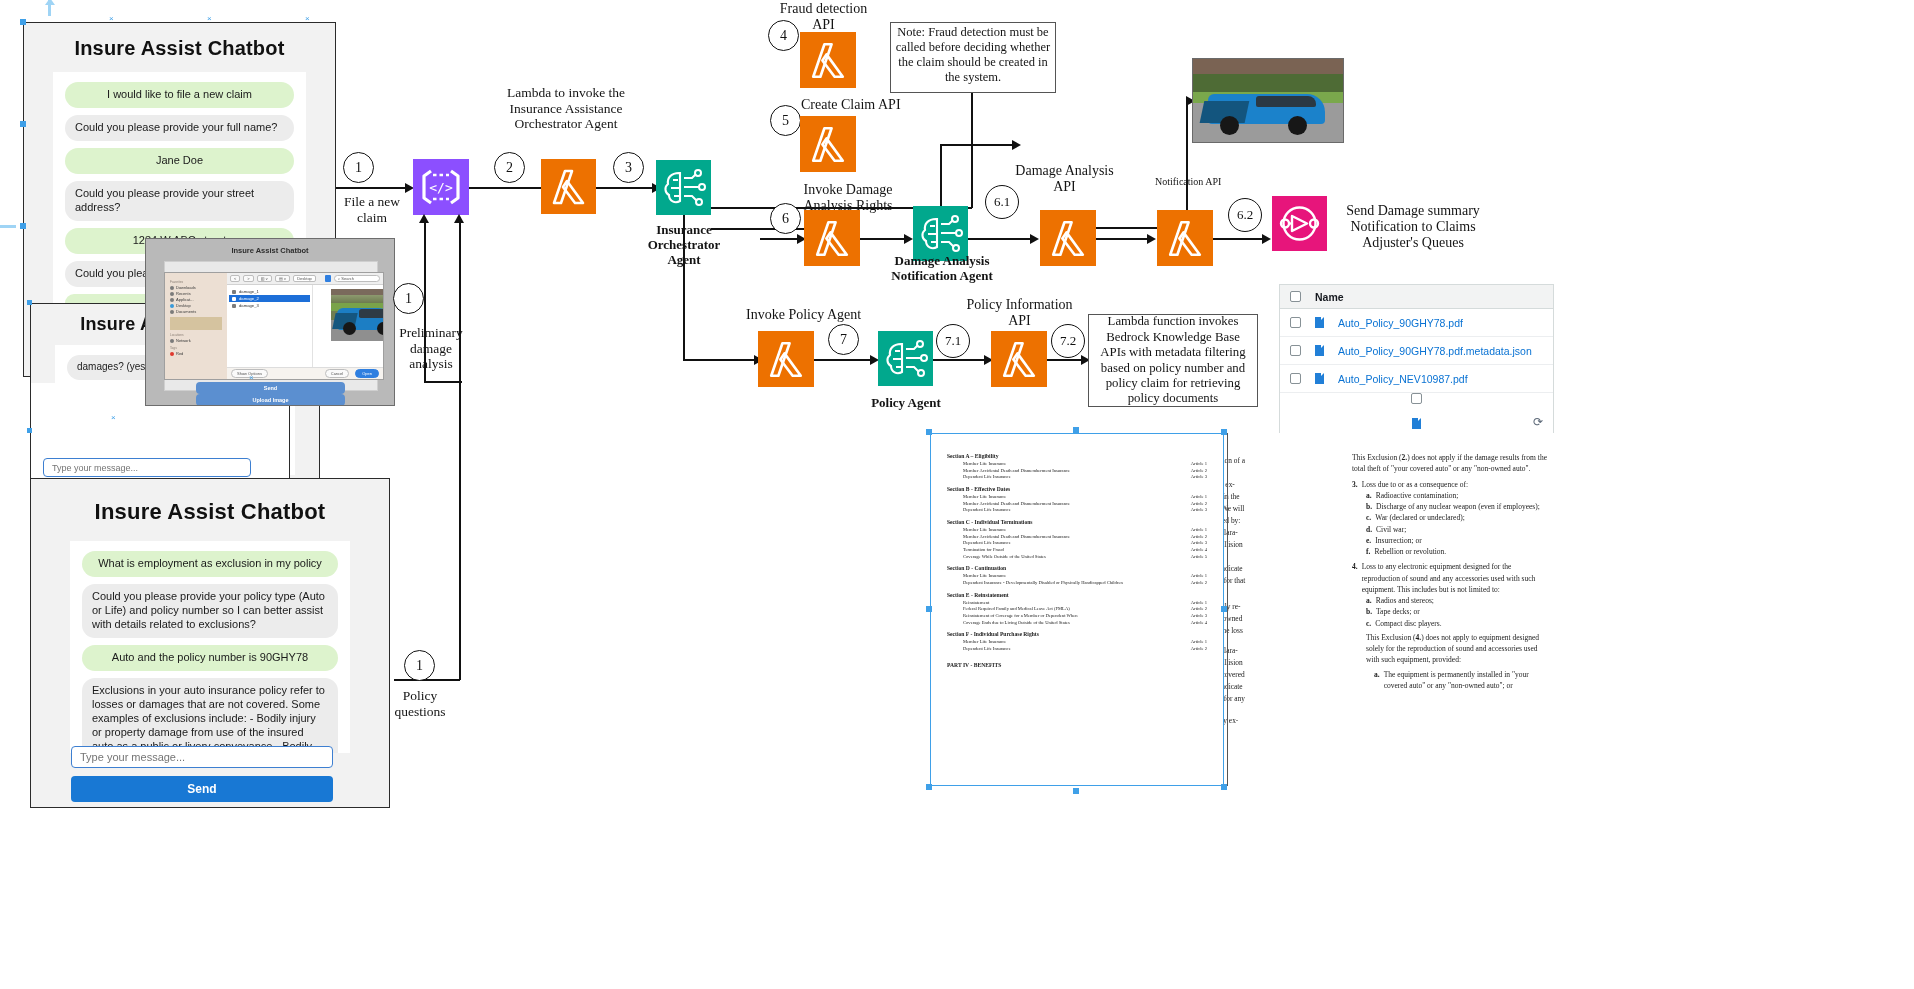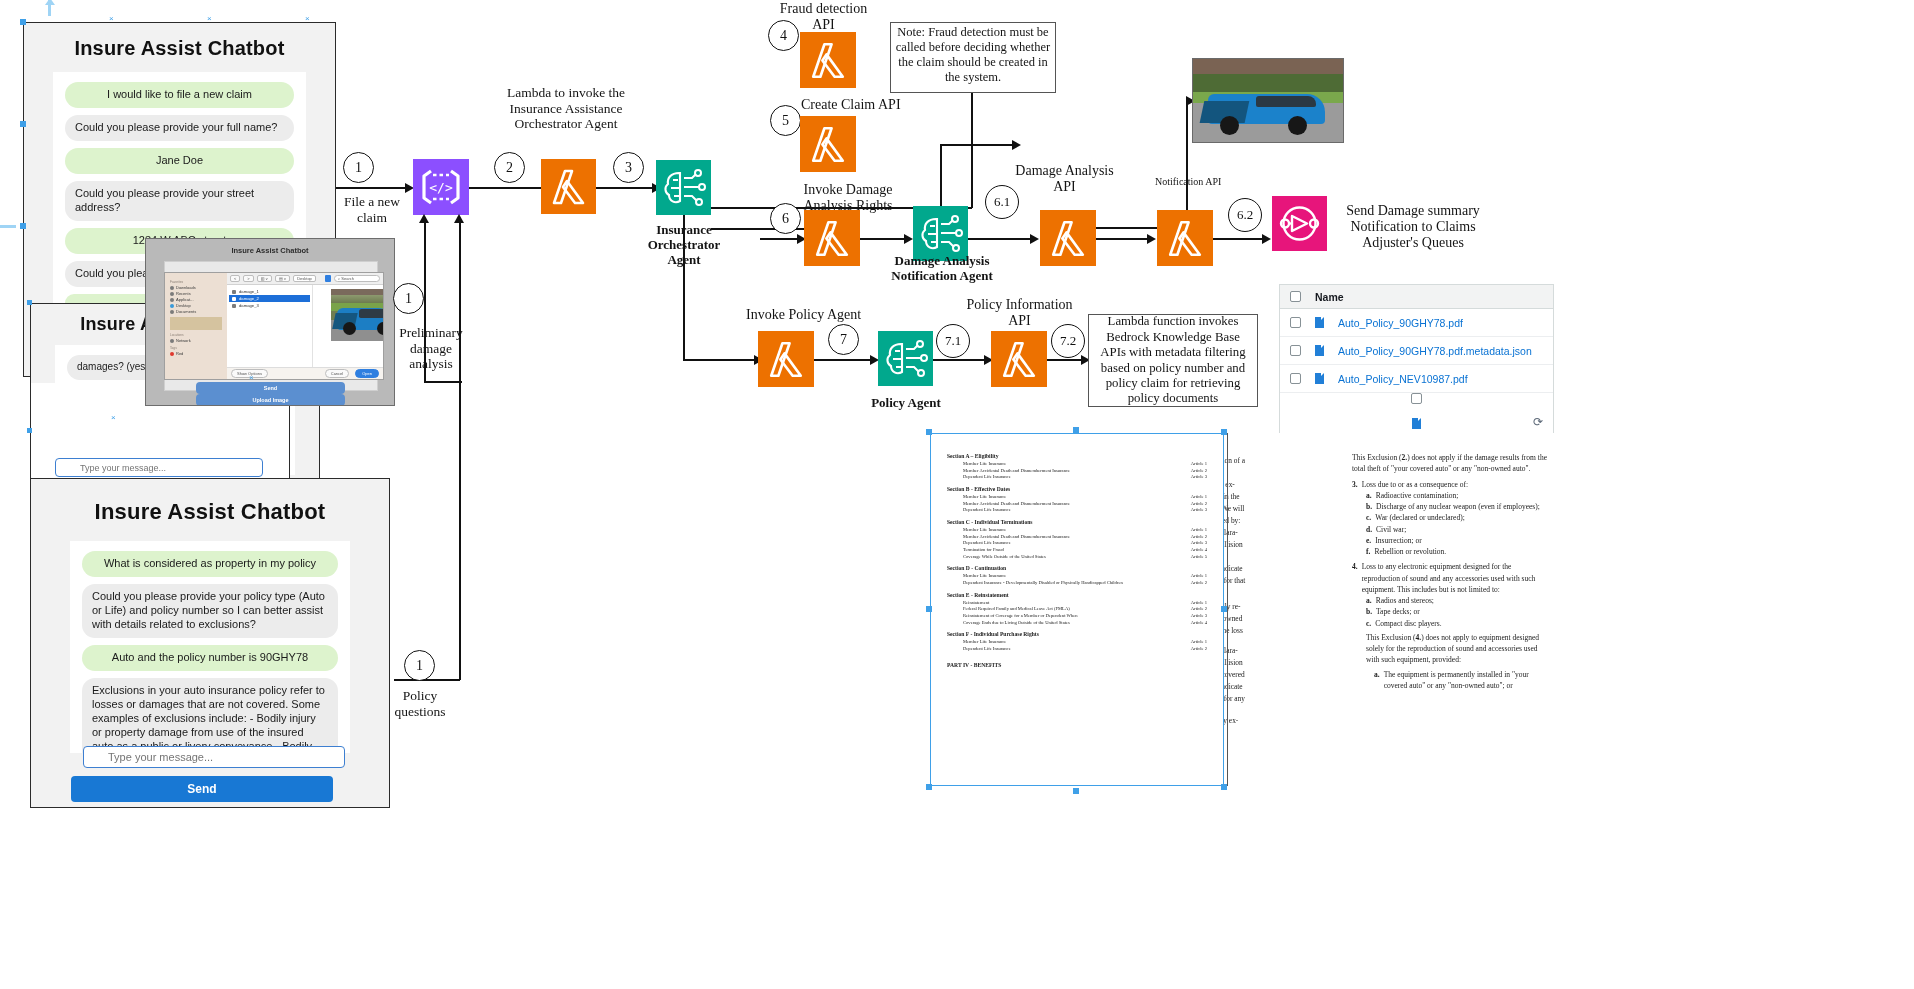--- a/index.html
+++ b/index.html
@@ -41,23 +41,22 @@
     line-height: 1.27;
     color: #1a1a1a;
   }
   .bub.user { background: #ddf3cd; text-align: center; }
   .bub.bot  { background: #ececec; text-align: left; }
   .bub.userleft { background: #ddf3cd; text-align: center; }
   .chat-input {
     border: 1.4px solid #3d7fd1;
     background: #fff;
     color: #8a8a8a;
-    padding: 5px 24px;
+    padding: 5px 8px;
     border-radius: 4px;
-    margin-left: 12px;
   }
   .send-btn {
     background: #1878d4;
     color: #fff;
     text-align: center;
     border-radius: 4px;
     font-weight: bold;
     padding: 6px 0;
   }
 
@@ -294,21 +293,21 @@
     </div>
     <div class="xmark" style="left:103px; top:134px;">×</div>
 
     <div class="send-btn" style="position:absolute; left:50px; top:143px; width:149px; font-size:5.5px; padding:3px 0; background:#5b8fd0;">Send</div>
     <div class="send-btn" style="position:absolute; left:50px; top:155px; width:149px; font-size:5.5px; padding:3px 0; background:#5b8fd0;">Upload Image</div>
   </div>
 
   <div class="chatwin" style="left:30px; top:478px; width:360px; height:330px;">
     <div class="chat-title" style="font-size:22px; margin-top:20px;">Insure Assist Chatbot</div>
     <div class="chat-body" style="width:280px; margin-top:16px; height:212px; font-size:11px;">
-      <div class="bub userleft">What is considered as property in my policy</div>
+      <div class="bub userleft">What is employment as exclusion in my policy</div>
       <div class="bub bot">Could you please provide your policy type (Auto or Life) and policy number so I can better assist with details related to exclusions?</div>
       <div class="bub userleft">Auto and the policy number is 90GHY78</div>
       <div class="bub bot">Exclusions in your auto insurance policy refer to losses or damages that are not covered. Some examples of exclusions include: - Bodily injury or property damage from use of the insured auto as a public or livery conveyance - Bodily injury to employees in the course of employment - Loss</div>
     </div>
     <input class="chat-input sans" readonly="" style="position: absolute; left: 40px; top: 267px; width: 262px; height: 22px; font-size: 11px;" placeholder="Type your message...">
     <div class="send-btn" style="position:absolute; left:40px; top:297px; width:262px; font-size:12px;">Send</div>
   </div>
 
   <div class="step" style="left:343px; top:152px; width:31px; height:31px; font-size:14px;">1</div>
   <div class="ln lnh" style="left:336px; top:187px; width:72px;"></div>

